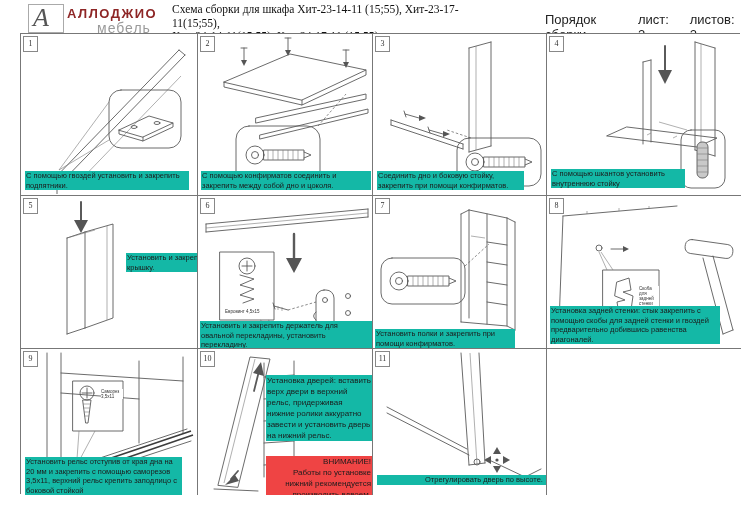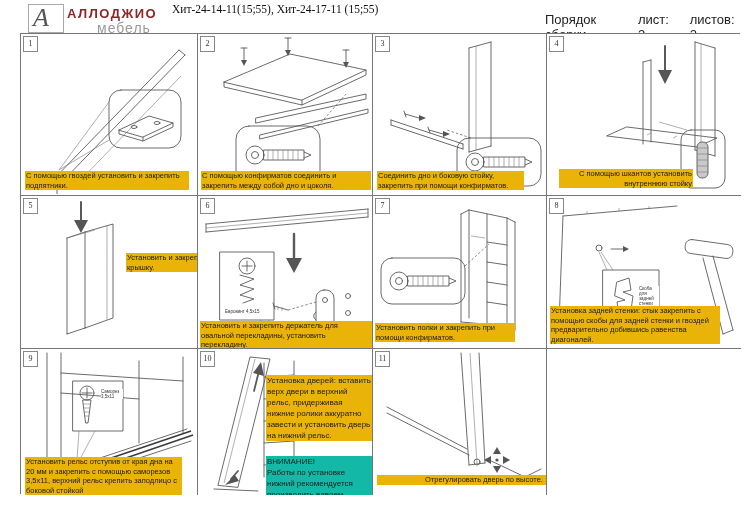--- a/index.html
+++ b/index.html
@@ -23,21 +23,21 @@
         display:grid;grid-template-columns:177px 175px 174px 194px;
         grid-template-rows:162px 153px 146px;border:1px solid #777;box-sizing:border-box;}
   .cell{position:relative;border-right:1px solid #777;border-bottom:1px solid #777;
         box-sizing:border-box;overflow:hidden;background:#fff;}
   .cell.lastcol{border-right:none;}
   .cell.lastrow{border-bottom:none;}
   .num{position:absolute;top:2px;left:2px;min-width:11px;height:14px;padding:0 1px;
        border:1px solid #888;background:#fff;z-index:3;
        font:8px/14px "Liberation Serif",serif;text-align:center;color:#333;}
   .cap{position:absolute;z-index:2;font-size:7.5px;line-height:9.5px;color:#1c1c1c;
-       background:#eab308;padding:0 1px;}
+       background:#14b8a6;padding:0 1px;}
   .tiny{position:absolute;z-index:2;font-size:4.5px;line-height:5px;color:#333;background:#fff;}
   svg{position:absolute;left:0;top:0;z-index:1;}
   svg *{vector-effect:non-scaling-stroke;}
   .ln{fill:none;stroke:#5a5a5a;stroke-width:0.9;stroke-linecap:round;stroke-linejoin:round;}
   .thin{fill:none;stroke:#7a7a7a;stroke-width:0.6;}
   .dash{fill:none;stroke:#5a5a5a;stroke-width:0.7;stroke-dasharray:2.5 2;}
   .fl{fill:#555;stroke:none;}
   .rail{fill:none;stroke:#3c3c3c;stroke-width:1.6;}
   .gray{fill:#c9c9c9;stroke:#5a5a5a;stroke-width:0.9;}
 </style>
@@ -46,20 +46,21 @@
 
 <div class="sheet">
 
   <div class="hdr">
     <div class="logo-box">
       <span class="inner">А</span>
     </div>
     <div class="logo-main">АЛЛОДЖИО</div>
     <div class="logo-sub">мебель</div>
     <div class="title">
+      <div>Схема сборки для шкафа Хит-23-14-11 (15;55), Хит-23-17-11(15;55),</div>
       <div>Хит-24-14-11(15;55), Хит-24-17-11 (15;55)</div>
     </div>
     <div class="hdr-right">
       <span class="ord">Порядок сборки</span>
       <span class="sh">лист: 2</span>
       <span>листов: 2</span>
     </div>
   </div>
 
   <div class="grid">
@@ -165,21 +166,21 @@
           <path class="ln" d="M60,102 L150,113 L170,104 L80,93 Z"></path>
           <path class="thin" d="M100,101 L104,99 M126,104 L130,102"></path>
         </g>
         <g>
           <rect class="ln" x="134" y="96" width="44" height="58" rx="10"></rect>
           <rect class="gray" x="150" y="108" width="11" height="36" rx="5"></rect>
           <path class="thin" d="M150,114 L161,114 M150,120 L161,120 M150,126 L161,126 M150,132 L161,132 M150,138 L161,138"></path>
         </g>
         <path class="thin" d="M140,96 L112,88"></path>
       </svg>
-      <div class="cap" style="left:12px;top:135px;width:132px;text-align:right;">С помощью шкантов установить внутреннюю стойку</div>
+      <div class="cap" style="left:4px;top:135px;width:132px;">С помощью шкантов установить внутреннюю стойку</div>
     </div>
 
     <div class="cell">
       <div class="num">5</div>
       <svg width="175" height="151" viewBox="0 0 175 151">
         <g>
           <path class="ln" d="M60,6 L60,26" style="stroke-width:2;"></path>
           <path class="fl" d="M53,24 L67,24 L60,37 Z"></path>
         </g>
         <g>
@@ -243,21 +244,21 @@
         <g>
           <rect class="ln" x="8" y="62" width="84" height="46" rx="11"></rect>
           <circle class="ln" cx="26" cy="85" r="9"></circle>
             <circle class="ln" cx="26" cy="85" r="3.5"></circle>
           <path class="ln" d="M35,80 L76,80 L76,90 L35,90 Z"></path>
           <path class="thin" d="M40,80 L40,90 M45,80 L45,90 M50,80 L50,90 M55,80 L55,90 M60,80 L60,90 M65,80 L65,90 M70,80 L70,90"></path>
           <path class="ln" d="M76,82 L83,85 L76,88"></path>
         </g>
         <path class="dash" d="M92,70 L116,48"></path>
       </svg>
-      <div class="cap" style="left:2px;top:127px;width:138px;">Установить полки и закрепить при помощи конфирматов.</div>
+      <div class="cap" style="left:2px;top:133px;width:138px;">Установить полки и закрепить при помощи конфирматов.</div>
     </div>
 
     <div class="cell lastcol">
       <div class="num">8</div>
       <svg width="192" height="151" viewBox="0 0 192 151">
         <g>
           <path class="ln" d="M16,20 L130,10"></path>
           <path class="ln" d="M16,20 L12,128"></path>
           <path class="thin" d="M40,18 L40,15 M72,15 L72,12 M102,13 L102,10"></path>
         </g>
@@ -322,21 +323,21 @@
         <g>
           <path class="ln" d="M56,42 L61,22" style="stroke-width:1.8;"></path>
           <path class="fl" d="M55,24 L66,27 L63,13 Z"></path>
         </g>
         <g>
           <path class="ln" d="M40,122 L33,130" style="stroke-width:1.8;"></path>
           <path class="fl" d="M37,126 L41,132 L27,136 Z"></path>
         </g>
       </svg>
       <div class="cap" style="left:68px;top:26px;width:104px;font-size:8px;line-height:11px;">Установка дверей: вставить верх двери в верхний рельс, придерживая нижние ролики аккуратно завести и установить дверь на нижний рельс.</div>
-      <div class="cap" style="left:68px;top:107px;width:104px;font-size:8px;line-height:11px;background:#14b8a6;">
+      <div class="cap" style="left:68px;top:107px;width:104px;font-size:8px;line-height:11px;background:#ef4444;text-align:right;">
         <span>ВНИМАНИЕ!</span><br>
         <span>Работы по установке нижний рекомендуется производить вдвоем.</span>
       </div>
     </div>
 
     <div class="cell lastrow">
       <div class="num">11</div>
       <svg width="172" height="144" viewBox="0 0 172 144">
         <g>
           <path class="ln" d="M88,4 L96,116 M106,4 L112,114"></path>

